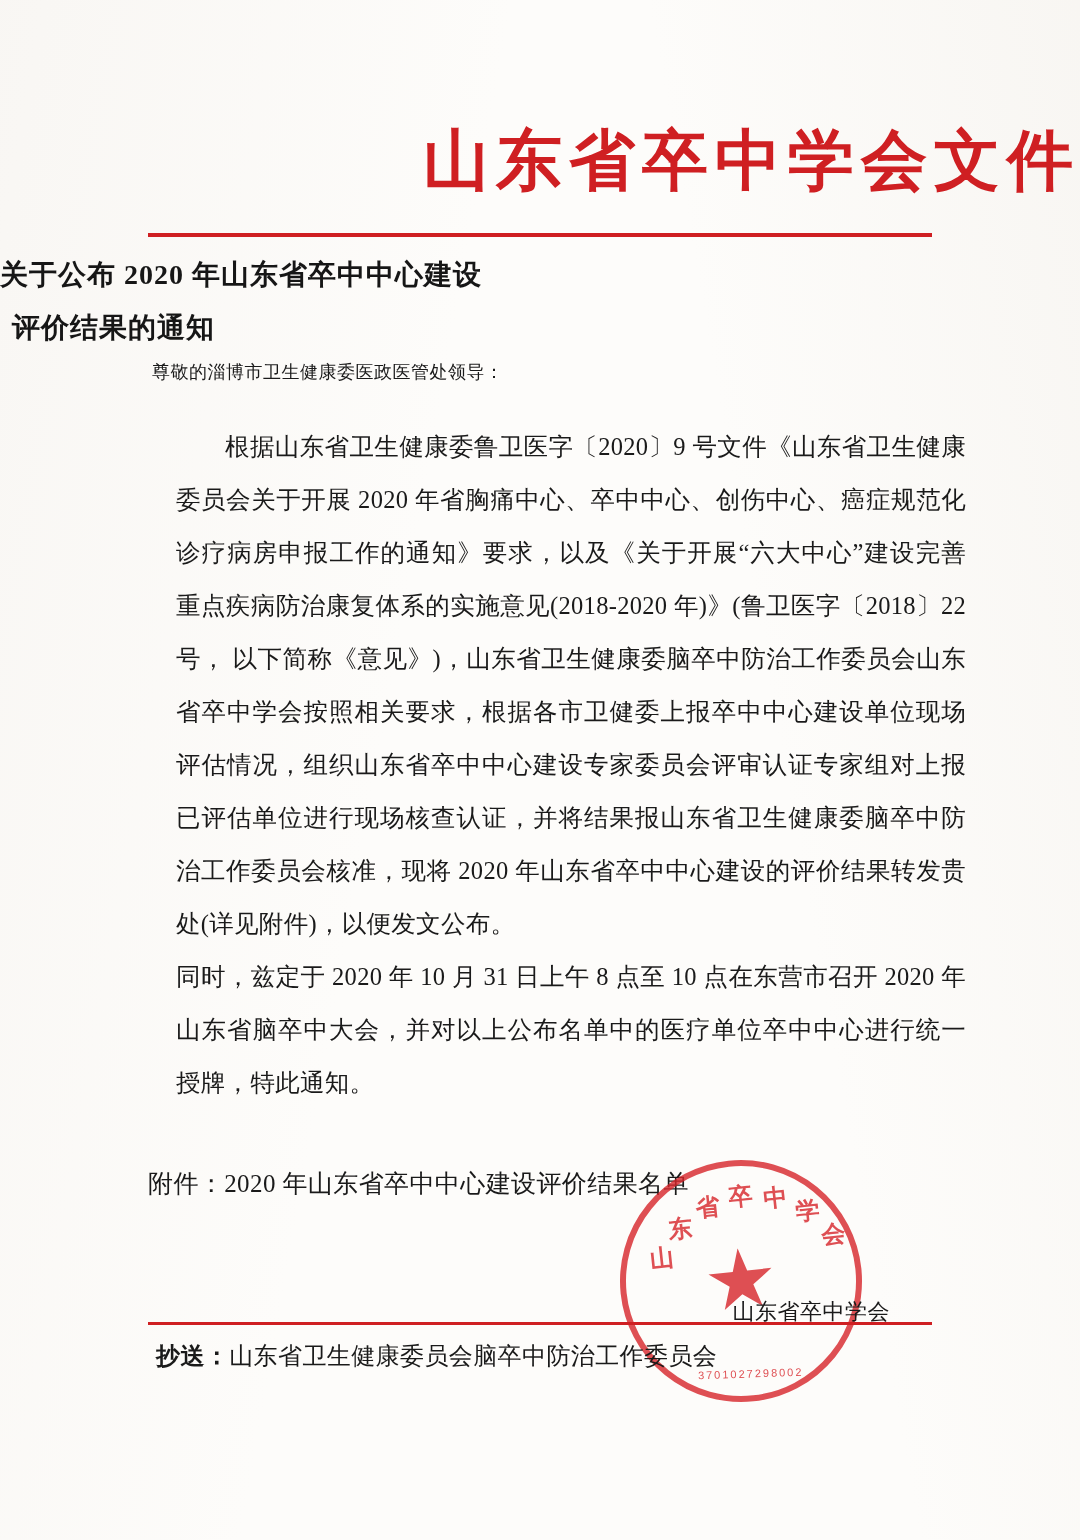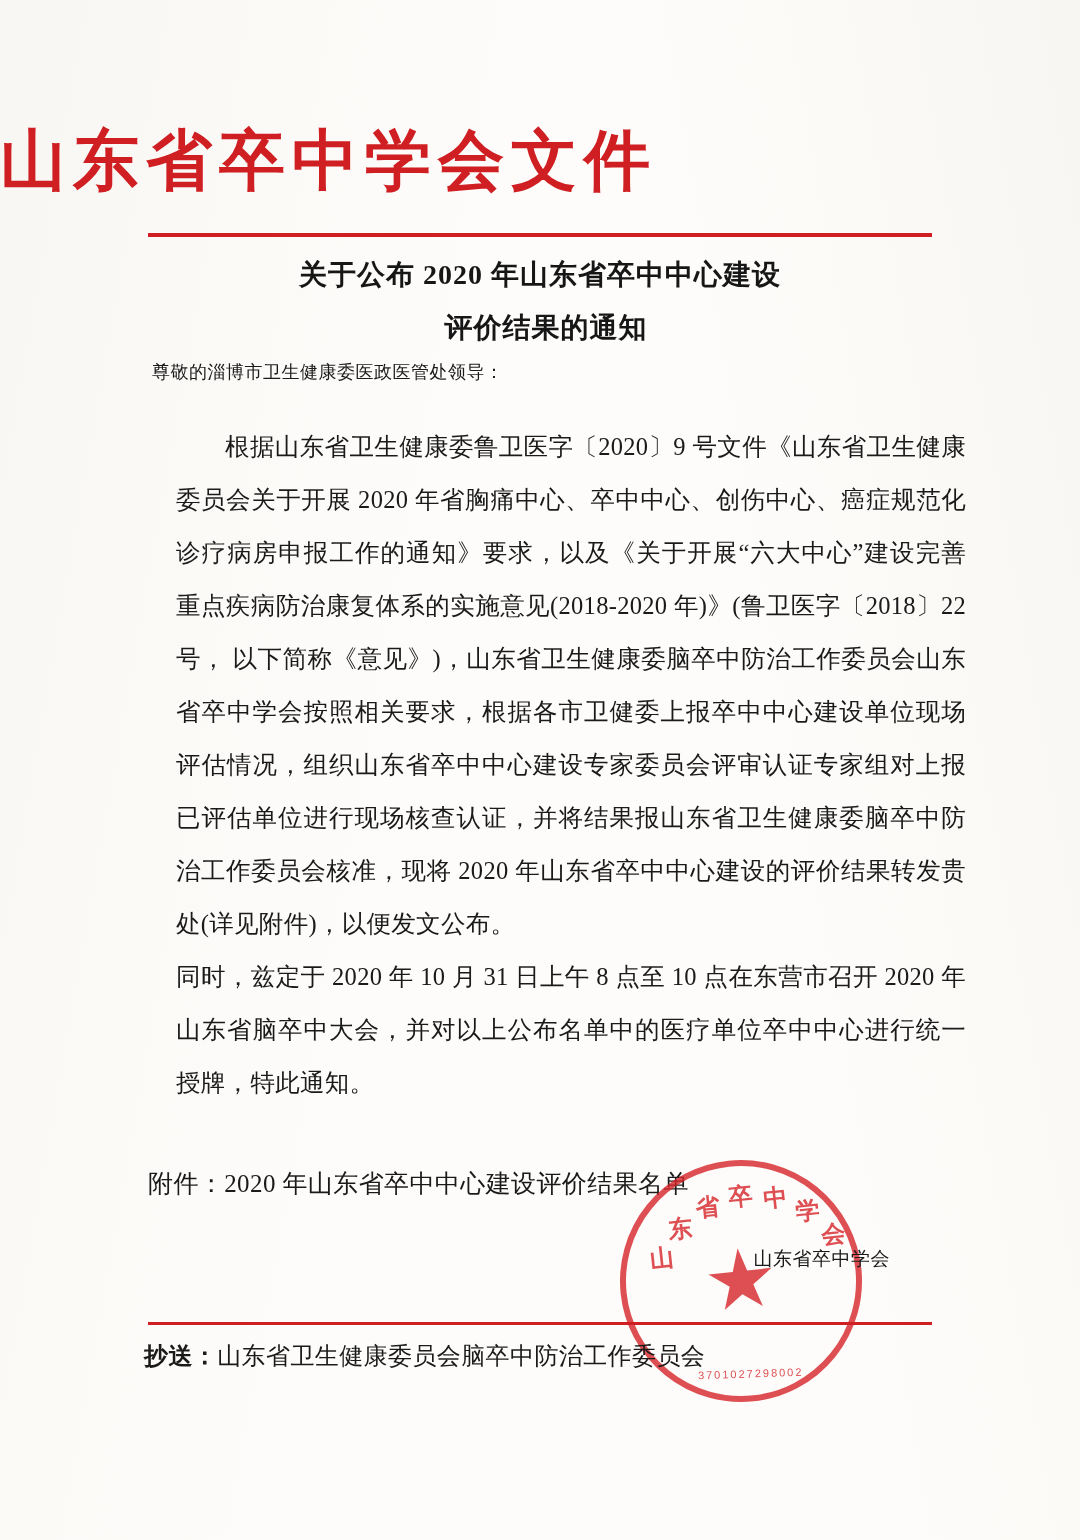--- a/index.html
+++ b/index.html
@@ -22,21 +22,21 @@
     background-image:
       linear-gradient(100deg, rgba(245,242,238,0.55) 0%, rgba(255,255,255,0) 38%),
       linear-gradient(260deg, rgba(243,240,235,0.5) 0%, rgba(255,255,255,0) 32%);
   }
   
   .masthead {
     position: absolute;
     top: 125px;
     left: 0;
     right: 0;
-    text-align: left;
+    text-align: right;
   }
   .masthead-title {
     color: #cf1f22;
     font-family: "DejaVu Serif", "Liberation Serif", serif;
     font-weight: 700;
     font-size: 66px;
     letter-spacing: 7px;
     line-height: 1.08;
     white-space: nowrap;
   }
@@ -47,21 +47,21 @@
     top: 233px;
     height: 4px;
     background: #cf1f22;
   }
   
   .doc-title {
     position: absolute;
     top: 248px;
     left: 0;
     right: 0;
-    text-align: center;
+    text-align: left;
     font-size: 28px;
     font-weight: 700;
     line-height: 1.9;
     letter-spacing: 1px;
     color: #161616;
   }
   .doc-title .line2 { display: block; padding-left: 12px; }
   
   .salutation {
     position: absolute;
@@ -94,23 +94,23 @@
     position: absolute;
     top: 1167px;
     left: 148px;
     font-size: 25px;
     letter-spacing: 0.4px;
   }
   
   .sign-block {
     position: absolute;
     right: 190px;
-    top: 1230px;
+    top: 1283px;
     text-align: center;
-    font-size: 19px;
+    font-size: 22px;
     line-height: 58px;
     letter-spacing: 0.5px;
   }
   
   .seal {
     position: absolute;
     left: 620px;
     top: 1160px;
     width: 230px;
     height: 230px;
@@ -159,21 +159,21 @@
     position: absolute;
     left: 148px;
     right: 148px;
     top: 1322px;
     height: 3px;
     background: #cf1f22;
   }
   .footer-note {
     position: absolute;
     top: 1340px;
-    left: 144px;
+    left: 156px;
     font-size: 24px;
     letter-spacing: 0.4px;
   }
   .footer-note .label { font-weight: 700; }
 </style>
 </head>
 <body>
 
 <div class="page">
 

